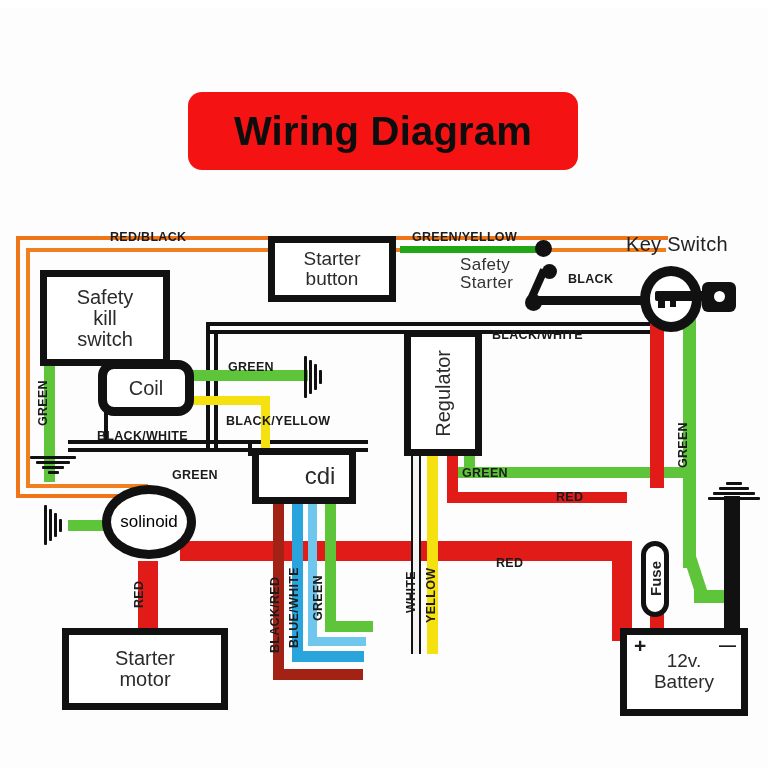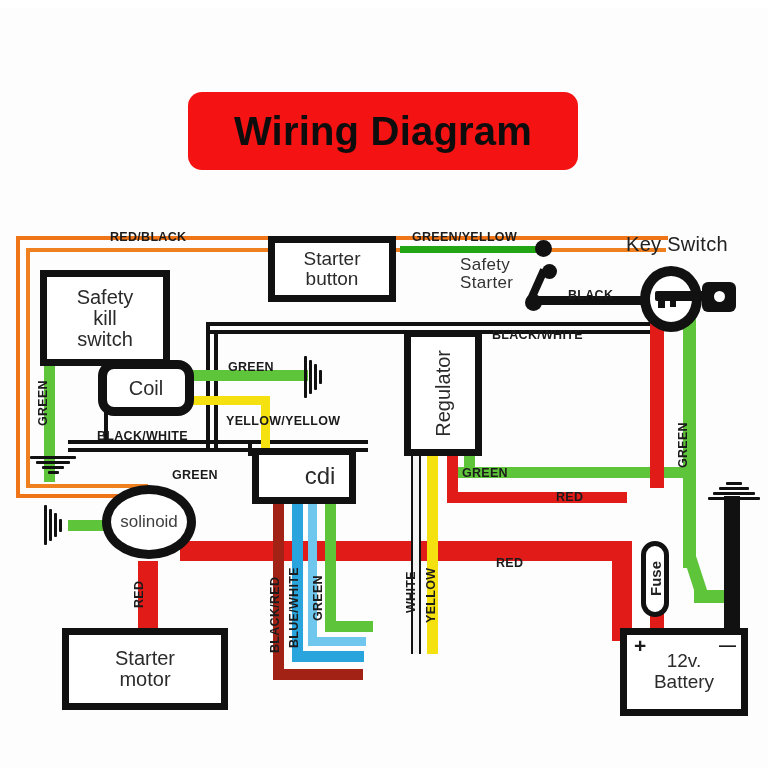--- a/index.html
+++ b/index.html
@@ -25,21 +25,21 @@
   
   .box{
     position:absolute;background:#ffffff;border:7px solid #111;
     display:flex;align-items:center;justify-content:center;text-align:center;
     color:#2b2b2b;font-weight:500;line-height:1.05;box-sizing:border-box;
   }
   .rbox{border-radius:16px;}
   .circ{
     position:absolute;background:#fff;border:9px solid #111;border-radius:50%;
     display:flex;align-items:center;justify-content:center;text-align:center;
-    color:#404040;box-sizing:border-box;
+    color:#000000;box-sizing:border-box;
   }
   .wire{position:absolute;}
   .lbl{
     position:absolute;font-size:12.5px;font-weight:bold;color:#1b1b1b;
     letter-spacing:.3px;white-space:nowrap;
   }
   .lblv{transform-origin:0 0;transform:rotate(-90deg);}
   .vtext{writing-mode:vertical-rl;transform:rotate(180deg);}
 
   
@@ -66,21 +66,21 @@
   <div class="lbl" style="left:110px;top:222px;">RED/BLACK</div>
 
   <div class="wire" style="left:400px;top:238px;width:136px;height:7px;background:#22a616;"></div>
   <div class="lbl" style="left:412px;top:222px;">GREEN/YELLOW</div>
 
   <div class="wire" style="left:535px;top:232px;width:17px;height:17px;background:#111;border-radius:50%;"></div>
 
   <div class="wire" style="left:540px;top:262px;width:8px;height:32px;background:#111;transform:rotate(24deg);transform-origin:50% 0;"></div>
   <div class="wire" style="left:525px;top:286px;width:17px;height:17px;background:#111;border-radius:50%;"></div>
   <div class="wire" style="left:533px;top:288px;width:125px;height:9px;background:#111;"></div>
-  <div class="lbl" style="left:568px;top:280px;">BLACK</div>
+  <div class="lbl" style="left:568px;top:264px;">BLACK</div>
 
   <div class="wire" style="left:542px;top:256px;width:15px;height:15px;background:#111;border-radius:50%;"></div>
 
   <div class="wire" style="left:206px;top:314px;width:452px;height:4px;background:#111;"></div>
   <div class="wire" style="left:206px;top:322px;width:452px;height:4px;background:#111;"></div>
   <div class="wire" style="left:206px;top:314px;width:4px;height:126px;background:#111;"></div>
   <div class="wire" style="left:214px;top:322px;width:4px;height:118px;background:#111;"></div>
   <div class="lbl" style="left:492px;top:320px;">BLACK/WHITE</div>
 
   <div class="wire" style="left:68px;top:432px;width:300px;height:4px;background:#111;"></div>
@@ -101,21 +101,21 @@
   <div class="lbl" style="left:228px;top:352px;">GREEN</div>
   <div class="gnd-h" style="left:304px;top:348px;">
     <i style="height:42px;"></i>
       <i style="height:34px;"></i>
       <i style="height:26px;"></i>
       <i style="height:14px;"></i>
   </div>
 
   <div class="wire" style="left:186px;top:388px;width:84px;height:9px;background:#f5e010;"></div>
   <div class="wire" style="left:261px;top:388px;width:9px;height:62px;background:#f5e010;"></div>
-  <div class="lbl" style="left:226px;top:406px;">YELLOW/YELLOW</div>
+  <div class="lbl" style="left:226px;top:406px;">BLACK/YELLOW</div>
 
   <div class="wire" style="left:68px;top:512px;width:56px;height:11px;background:#5ec43a;"></div>
   <div class="gnd-h" style="left:44px;top:497px;">
     <i style="height:40px;"></i>
       <i style="height:32px;"></i>
       <i style="height:24px;"></i>
       <i style="height:13px;"></i>
   </div>
   <div class="lbl" style="left:172px;top:460px;">GREEN</div>
 

